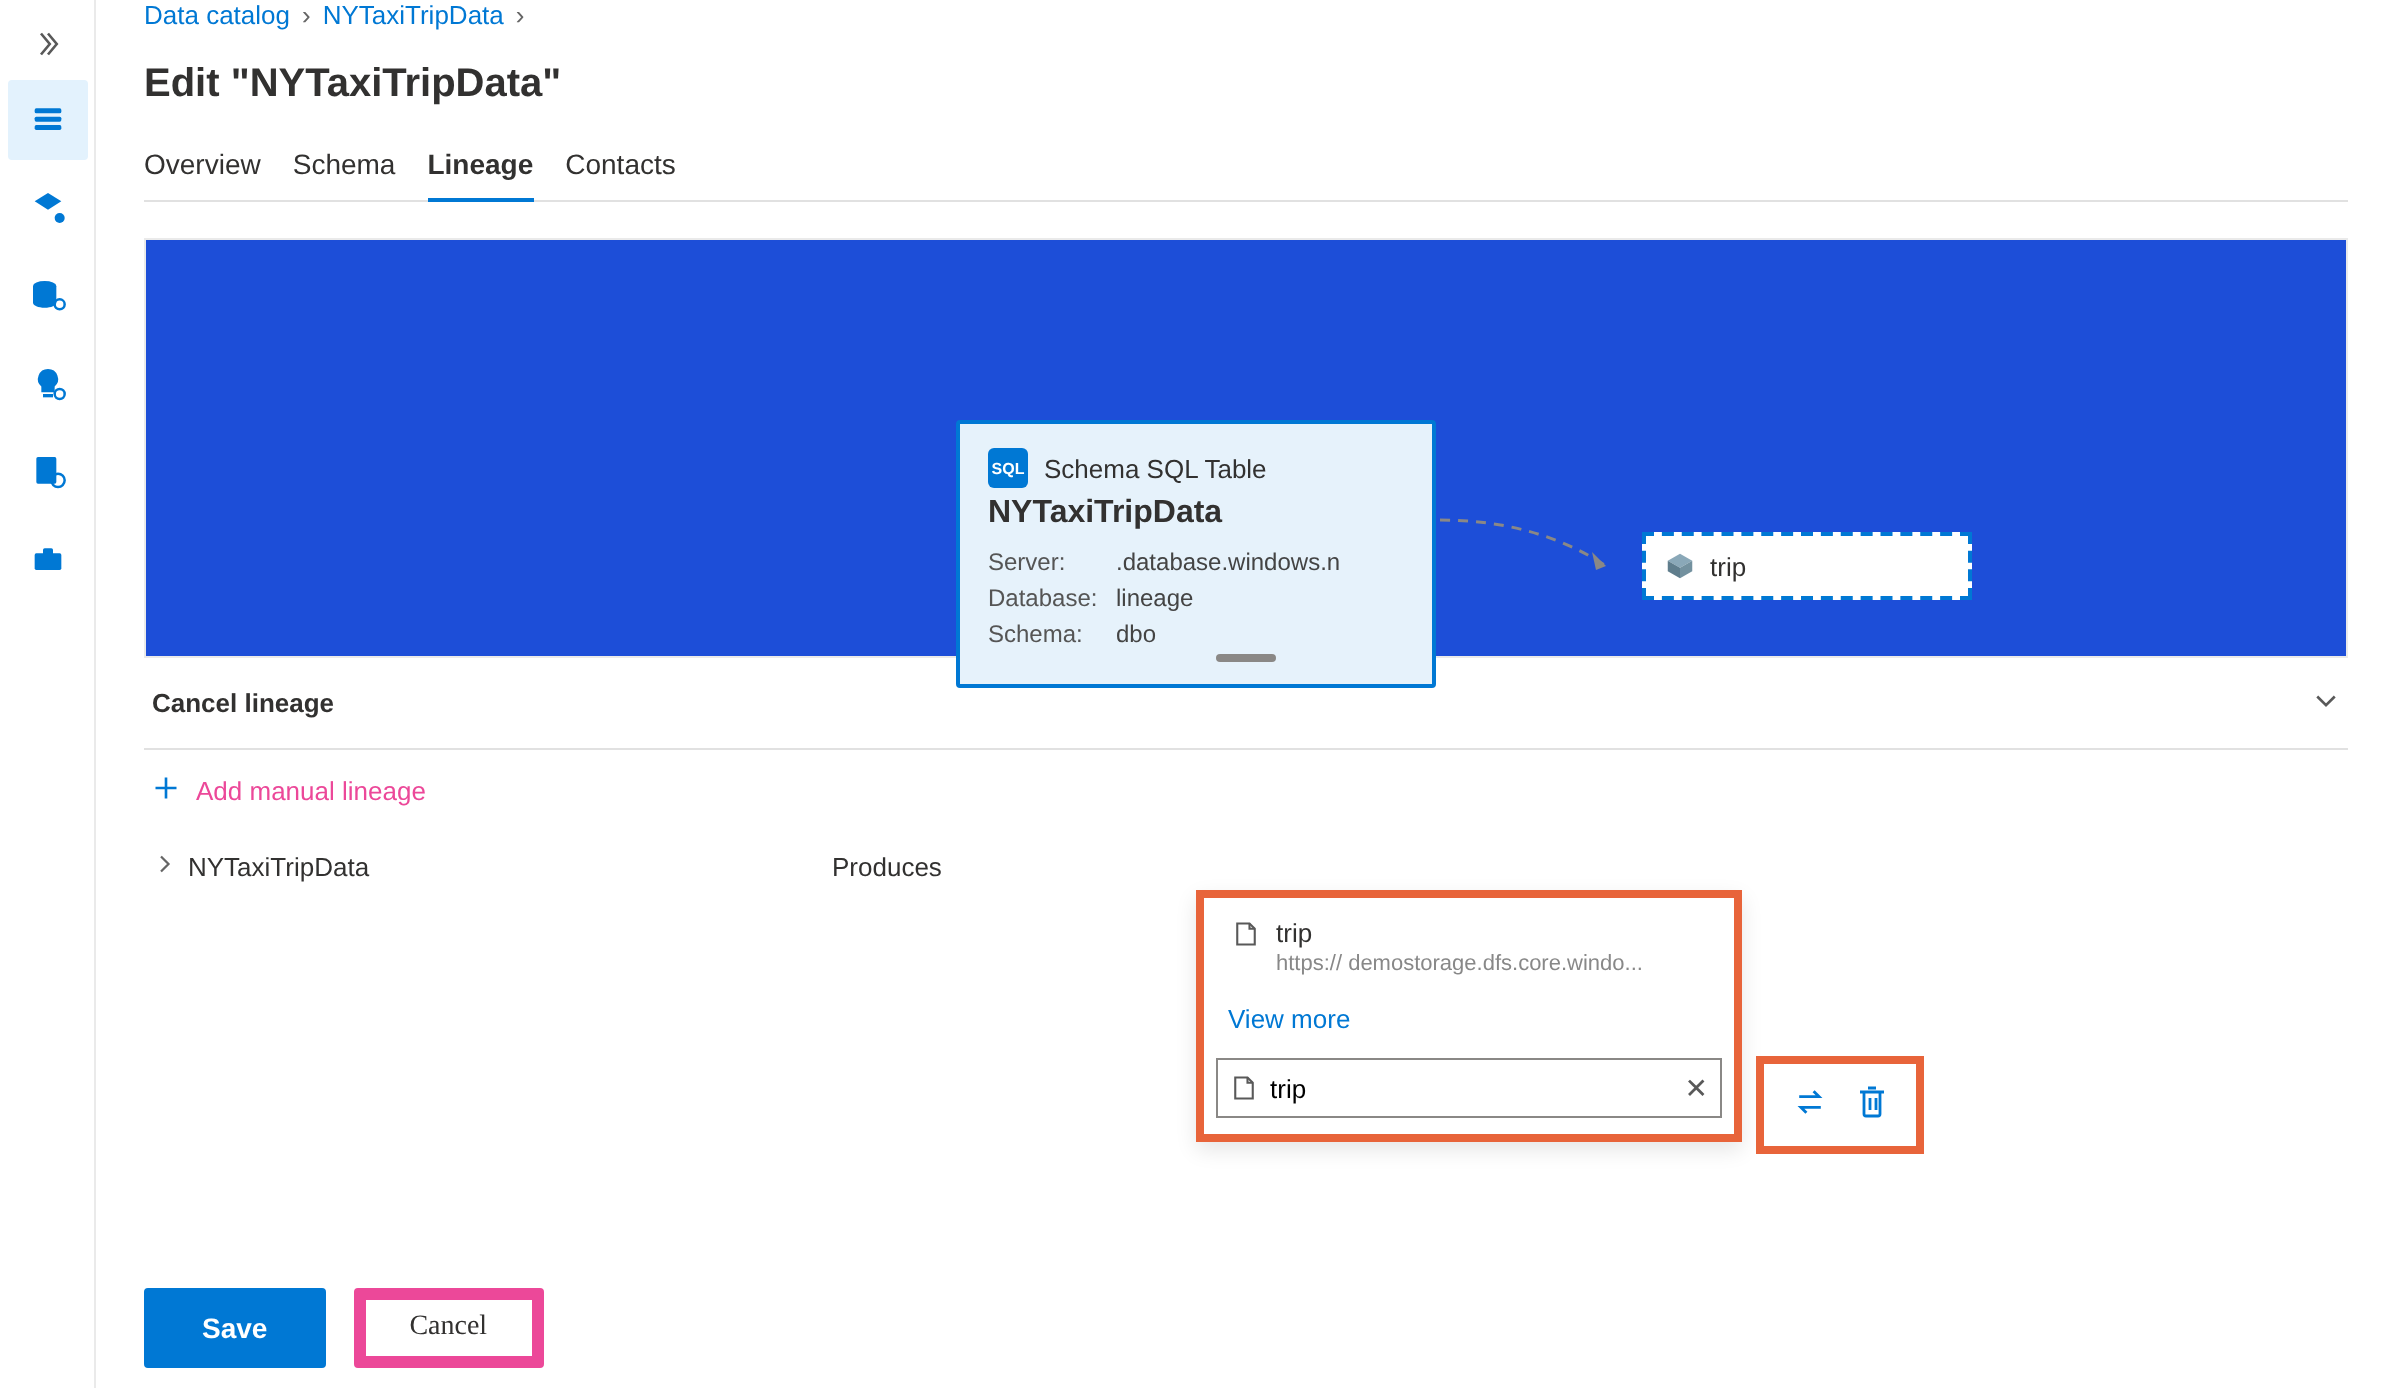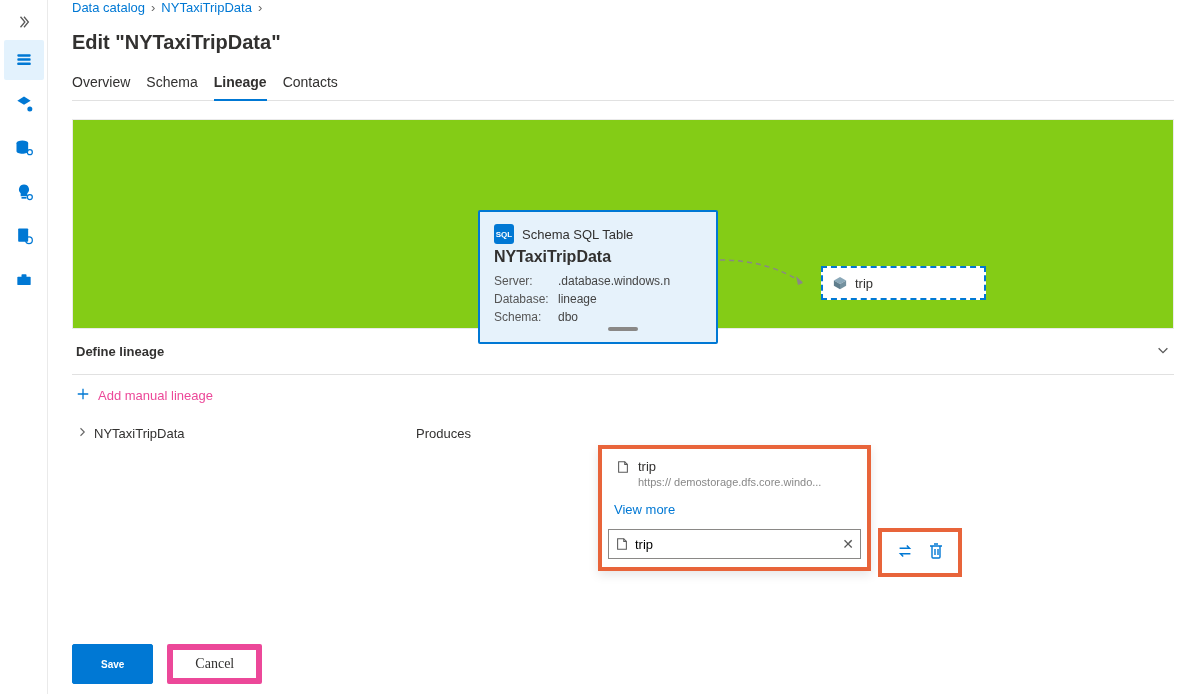--- a/index.html
+++ b/index.html
@@ -79,21 +79,21 @@
       font-weight: 600;
     }
     .tab.active::after {
       content: "";
       position: absolute;
       left: 0; right: 0; bottom: -1px;
       height: 2px;
       background: #0078d4;
     }
     .canvas {
-      background: #84cc16;
+      background: #1d4ed8;
       border: 1px solid #eaeaea;
       height: 210px;
       margin-top: 18px;
       position: relative;
     }
     .node-card {
       position: absolute;
       left: 405px;
       top: 90px;
       width: 240px;
@@ -295,21 +295,21 @@
       margin-top: auto;
       display: flex;
       gap: 14px;
       padding-top: 14px;
     }
     .btn-primary {
       background: #0078d4;
       color: #fff;
       border: 1px solid #0078d4;
       padding: 6px 28px;
-      font-size: 10px;
+      font-size: 14px;
       font-weight: 600;
       cursor: pointer;
       border-radius: 2px;
     }
     .btn-secondary {
       background: #fff;
       color: #323130;
       border: 6px solid #ec4899;
       padding: 6px 22px;
       font-size: 14px;
@@ -423,21 +423,21 @@
             <polygon points="15,5 8,9 8,15 15,11" fill="#73919f"></polygon>
           </svg>
       </span>
       <span>trip</span>
     </div>
 
     <div class="grip"></div>
   </div>
 
   <div class="define-row">
-    <span>Define lineage</span>
+    <span>Cancel lineage</span>
     <span class="chev">
       <svg width="14" height="14" viewBox="0 0 16 16">
           <path d="M3 6l5 5 5-5" fill="none" stroke="currentColor" stroke-width="1.5"></path>
         </svg>
     </span>
   </div>
 
   <div class="add-row">
     <span>
       <svg width="14" height="14" viewBox="0 0 16 16">

